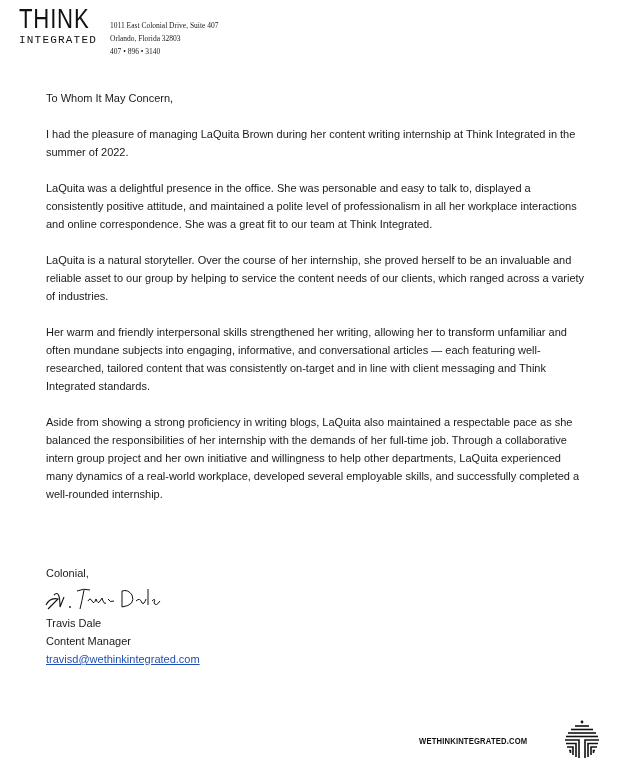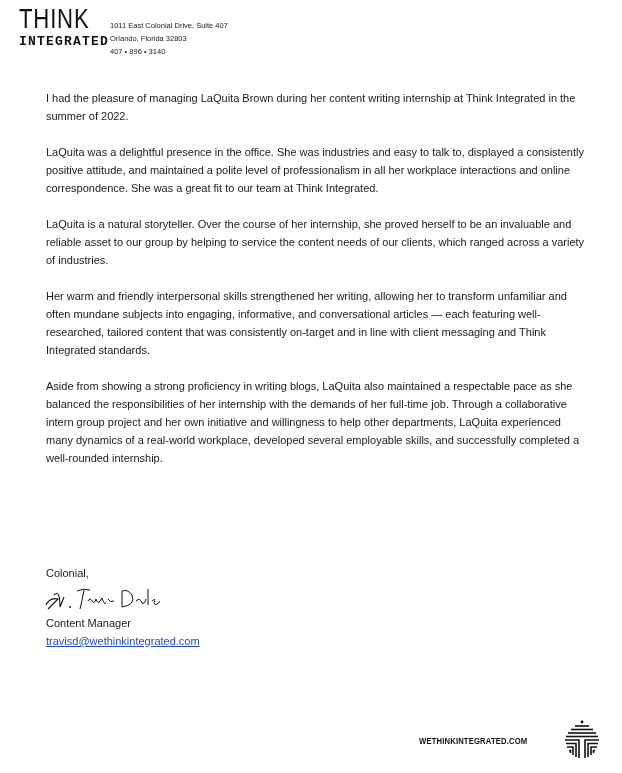--- a/index.html
+++ b/index.html
@@ -9,25 +9,25 @@
   }
   .logo {
     position: absolute; left: 19px; top: 6px; width: 72px; text-align: center;
   }
   .logo-think {
     font-family: "Liberation Sans", sans-serif; font-size: 27px; line-height: 26px;
     letter-spacing: 1px; color: #111; transform: scaleX(0.82); transform-origin: left center;
     white-space: nowrap; display: block; width: 90px; text-align: left; font-weight: normal;
   }
   .logo-integrated {
-    font-family: "Liberation Mono", monospace; font-size: 13px; font-weight: bold;
+    font-family: "Liberation Mono", monospace; font-size: 11px; font-weight: normal;
     letter-spacing: 1.2px; color: #111; display: block; text-align: right; margin-top: 2px;
   }
   .address {
-    position: absolute; left: 110px; top: 19px; font-size: 7.5px; line-height: 13px; color: #222;
+    position: absolute; left: 110px; top: 19px; font-size: 7.5px; line-height: 13px; color: #222; font-family: Liberation Serif, serif;
   }
   .letter {
     position: absolute; left: 46px; top: 89px; width: 540px;
     font-size: 11px; line-height: 18px; color: #1a1a1a;
   }
   .letter p { margin: 0 0 18px 0; }
   .closing { position: absolute; left: 46px; top: 564px; font-size: 11px; line-height: 18px; }
   .signature {
     position: absolute; left: 44px; top: 583px; width: 120px; height: 30px;
   }
@@ -47,38 +47,40 @@
   <span class="logo-integrated">INTEGRATED</span>
 </div>
 
 <div class="address">
   <div>1011 East Colonial Drive, Suite 407</div>
   <div>Orlando, Florida 32803</div>
   <div>407 • 896 • 3140</div>
 </div>
 
 <div class="letter">
+  <p>To Whom It May Concern,</p>
   <p>I had the pleasure of managing LaQuita Brown during her content writing internship at Think Integrated in the summer of 2022.</p>
-  <p>LaQuita was a delightful presence in the office. She was industries and easy to talk to, displayed a consistently positive attitude, and maintained a polite level of professionalism in all her workplace interactions and online correspondence. She was a great fit to our team at Think Integrated.</p>
+  <p>LaQuita was a delightful presence in the office. She was personable and easy to talk to, displayed a consistently positive attitude, and maintained a polite level of professionalism in all her workplace interactions and online correspondence. She was a great fit to our team at Think Integrated.</p>
   <p>LaQuita is a natural storyteller. Over the course of her internship, she proved herself to be an invaluable and reliable asset to our group by helping to service the content needs of our clients, which ranged across a variety of industries.</p>
   <p>Her warm and friendly interpersonal skills strengthened her writing, allowing her to transform unfamiliar and often mundane subjects into engaging, informative, and conversational articles — each featuring well-researched, tailored content that was consistently on-target and in line with client messaging and Think Integrated standards.</p>
   <p>Aside from showing a strong proficiency in writing blogs, LaQuita also maintained a respectable pace as she balanced the responsibilities of her internship with the demands of her full-time job. Through a collaborative intern group project and her own initiative and willingness to help other departments, LaQuita experienced many dynamics of a real-world workplace, developed several employable skills, and successfully completed a well-rounded internship.</p>
 </div>
 
 <div class="closing">Colonial,</div>
 
 <svg class="signature" viewBox="0 0 120 30">
   <title>G. Travis Dale</title>
   <path d="M2 22 Q6 14 14 16 Q8 22 4 26 M10 12 Q16 6 16 24 L20 14" fill="none" stroke="#111" stroke-width="1.1"></path>
   <circle cx="26" cy="24" r="0.9" fill="#111"></circle>
   <path d="M33 8 Q40 5 46 7 M40 7 Q38 18 36 26 M44 18 Q46 14 48 18 Q50 22 52 16 Q54 22 56 18 L58 15 Q60 22 62 20 M64 16 Q66 20 70 18" fill="none" stroke="#111" stroke-width="1"></path>
   <path d="M78 8 L78 24 Q92 22 88 12 Q84 6 78 8 M92 18 Q96 14 98 20 Q100 22 102 16 M104 6 L104 22 M108 18 Q112 14 110 20 Q112 24 116 18" fill="none" stroke="#111" stroke-width="1"></path>
 </svg>
 
 <div class="sig-block">
+  <div>Travis Dale</div>
   <div>Content Manager</div>
   <a href="mailto:travisd@wethinkintegrated.com">travisd@wethinkintegrated.com</a>
 </div>
 
 <div class="footer-url">WETHINKINTEGRATED.COM</div>
 
 <svg class="footer-mark" viewBox="0 0 42 42">
   <circle cx="21" cy="4" r="1.4" fill="#111"></circle>
   <g stroke="#111" stroke-width="1.6" fill="none">
     <line x1="14" y1="8" x2="28" y2="8"></line>

